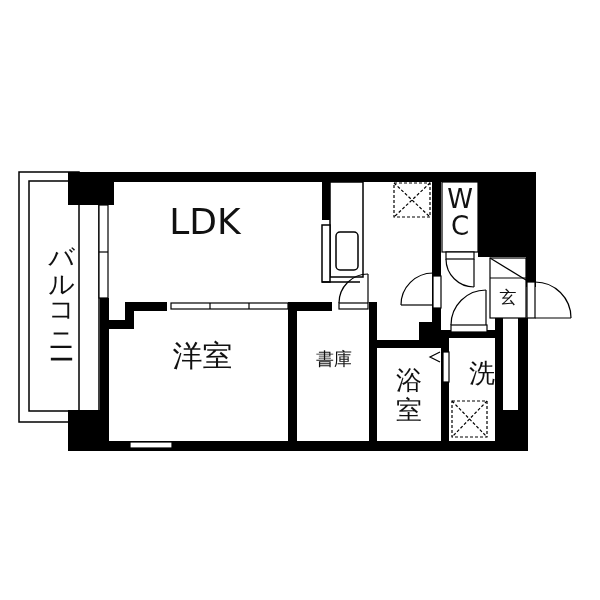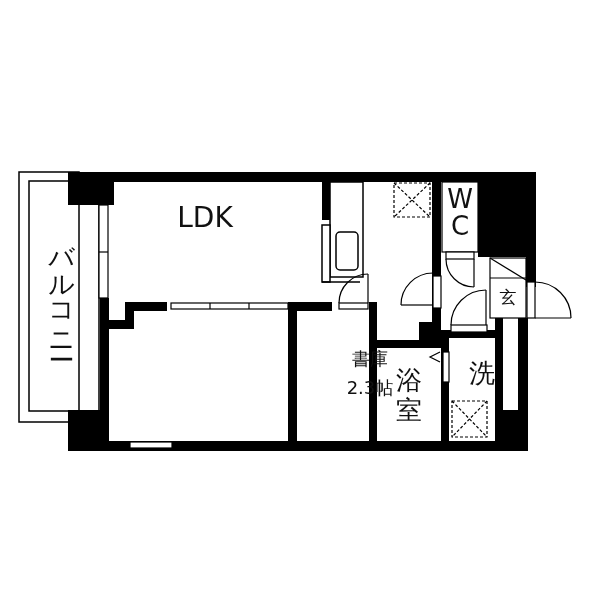--- a/index.html
+++ b/index.html
@@ -126,30 +126,30 @@
     <polyline points="440,352 430,357 440,362"></polyline>
   </g>
 
   <g stroke="#000" stroke-width="1.2" fill="none" stroke-dasharray="3,2">
     <rect x="452" y="401" width="35" height="36"></rect>
     <line x1="452" y1="401" x2="487" y2="437"></line>
     <line x1="487" y1="401" x2="452" y2="437"></line>
   </g>
 </svg>
 
-<div class="room-label" style="left:150px; top:203px; width:110px; font-size:28px;">
+<div class="room-label" style="left:150px; top:203px; width:110px; font-size:36px;">
   <div>LDK</div>
 </div>
 
 <div class="room-label" style="left:140px; top:340px; width:125px; font-size:30px;">
+  <div>洋室</div>
 </div>
 
-<div class="room-label" style="left:298px; top:345px; width:72px; font-size:18px; line-height:1.6;padding-left:36px;">
+<div class="room-label" style="left:298px; top:345px; width:72px; font-size:18px; line-height:1.6;">
   <div>書庫</div>
-  <div>2.3帖</div>
 </div>
 
 <div class="room-label" style="left:380px; top:366px; width:58px; font-size:26px; line-height:1.15;">
   <div>浴</div>
   <div>室</div>
 </div>
 
 <div class="room-label" style="left:462px; top:360px; width:40px; font-size:26px;">
   <div>洗</div>
 </div>

